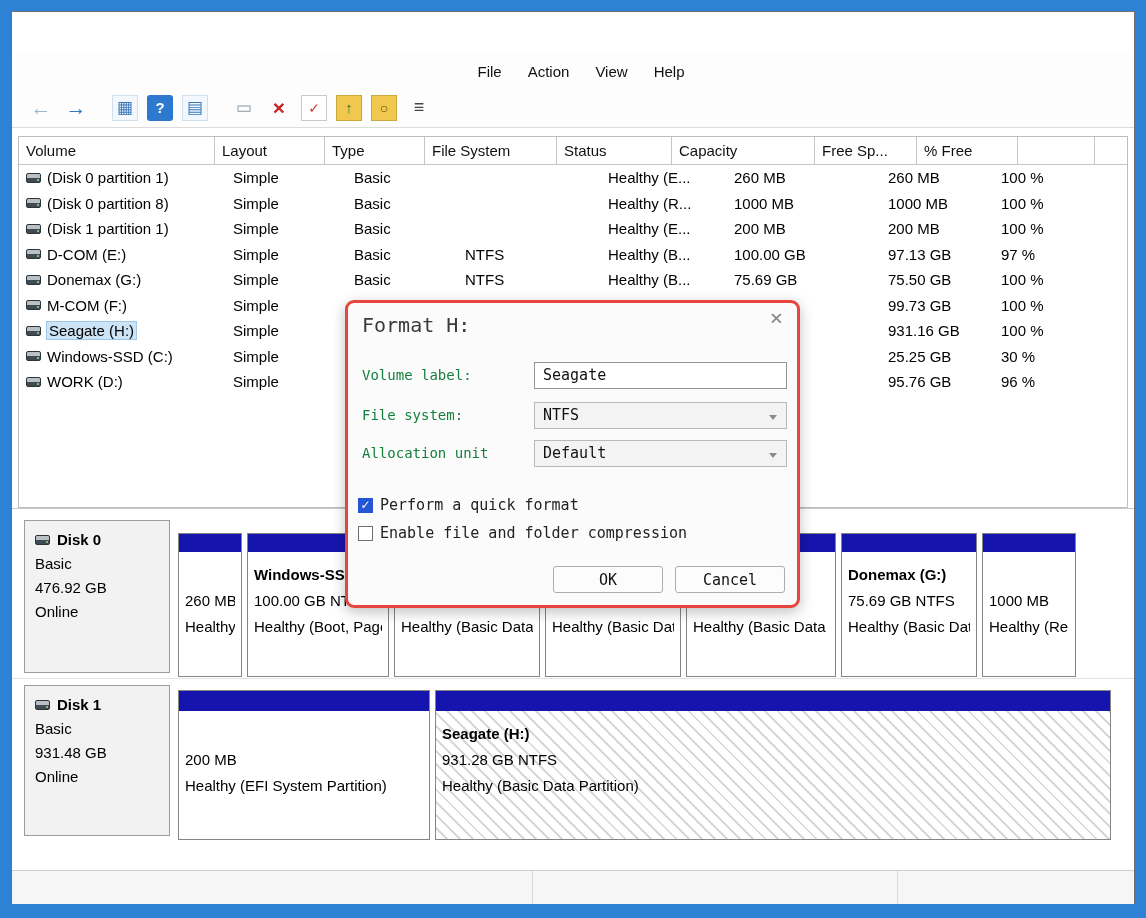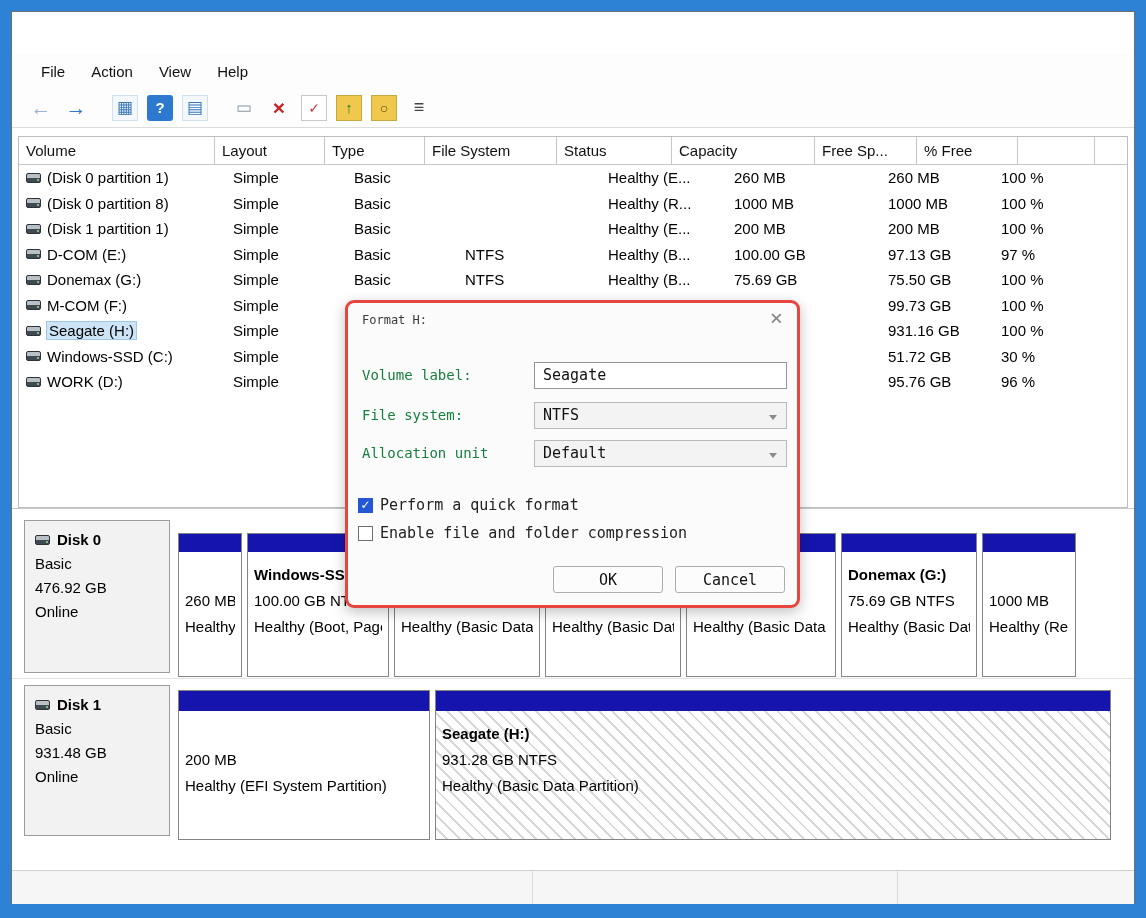--- a/index.html
+++ b/index.html
@@ -13,21 +13,21 @@
               background:linear-gradient(180deg,#c3cbd2 0 45%, #4a565f 45%); position:relative; }
   .app-icon::after { content:""; position:absolute; right:2px; bottom:2px; width:3px; height:3px; background:#9fd98f; border-radius:50%; }
   .tb-title { margin-left:10px; font-size:15px; color:#5c5c5c; }
   .tb-controls { margin-left:auto; display:flex; height:100%; }
   .tb-btn { width:46px; height:100%; display:flex; align-items:center; justify-content:center; color:#333; }
   .glyph-min { width:11px; border-bottom:1px solid #333; }
   .glyph-max { width:11px; height:10px; border:1px solid #333; border-radius:2px; }
   .glyph-close::before { content:"×"; font-size:22px; color:#333; line-height:1; }
 
   
-  .menubar { position:absolute; top:42px; left:0; right:0; height:34px; background:#fdfdfd; display:flex; align-items:center; padding-left:16px; }
+  .menubar { position:absolute; top:42px; left:0; right:0; height:34px; background:#fdfdfd; display:flex; align-items:center; padding-left:16px;justify-content:center; }
   .menu-item { font-size:15px; color:#111; padding:4px 13px; }
 
   
   .toolbar { position:absolute; top:76px; left:0; right:0; height:40px; background:#fdfdfd; border-bottom:1px solid #dcdcdc; display:flex; align-items:center; padding-left:16px; gap:9px; }
   .tbtn { min-width:26px; height:26px; display:flex; align-items:center; justify-content:center; font-size:17px; }
   .ti-0 { color:#9ab8d6; font-size:21px; }
   .ti-1 { color:#2d79cf; font-size:21px; }
   .ti-2 { color:#3a77b8; border:1px solid #cfe0ef; background:#f2f8fd; }
   .ti-3 { background:#2d79cf; color:#fff; font-weight:bold; font-size:15px; border-radius:3px; width:24px; }
   .ti-4 { color:#3a77b8; border:1px solid #cfe0ef; background:#f2f8fd; }
@@ -71,21 +71,21 @@
   .p-line { height:26px; line-height:26px; white-space:nowrap; overflow:hidden; }
 
   
   .statusbar { position:absolute; top:858px; left:0; right:0; height:34px; background:#f6f6f6; border-top:1px solid #cfcfcf; }
   .sb-div { position:absolute; top:0; bottom:0; width:1px; background:#dadada; }
 
   
   .dialog { position:absolute; left:345px; top:300px; width:455px; height:308px; background:#fbfbfb;
             border:3px solid #e8453f; border-radius:9px; box-shadow:0 4px 14px rgba(0,0,0,0.25); z-index:10;
             font-family:"DejaVu Sans Mono", monospace; }
-  .dlg-title { position:absolute; top:10px; left:14px; font-size:12px; color:#3a3a3a; }
+  .dlg-title { position:absolute; top:10px; left:14px; font-size:20px; color:#3a3a3a; }
   .dlg-close { position:absolute; top:4px; right:14px; font-size:22px; color:#8a8a8a; line-height:1; }
   .dlg-row { position:absolute; left:14px; right:10px; height:28px; display:flex; align-items:center; }
   .dlg-label { flex:0 0 172px; font-size:14px; color:#15803d; }
   .dlg-input { flex:1; height:27px; border:1px solid #949494; background:#fff; font-family:"DejaVu Sans Mono", monospace; font-size:15px; padding:0 8px; color:#111; }
   .dlg-select { flex:1; height:27px; border:1px solid #b9b9b9; background:#f3f3f3; display:flex; align-items:center; padding:0 8px; font-size:15px; color:#111; position:relative; }
   .chev { position:absolute; right:9px; top:12px; width:0; height:0; border-left:4px solid transparent; border-right:4px solid transparent; border-top:5px solid #8a8a8a; }
   .dlg-cb { position:absolute; left:10px; display:flex; align-items:center; height:20px; }
   .cb { width:15px; height:15px; border:1px solid #6f6f6f; background:#fff; margin-right:7px; flex:0 0 auto; display:flex; align-items:center; justify-content:center; }
   .cb.checked { background:#2456d6; border-color:#2456d6; }
   .cb.checked::after { content:"✓"; color:#fff; font-size:12px; font-family:"DejaVu Sans", sans-serif; }
@@ -251,21 +251,21 @@
       <div class="vt-row">
         <div class="vt-cell">
             <span class="drive-ico"></span>
             <span class="vname">Windows-SSD (C:)</span>
           </div>
         <div class="vt-cell">Simple</div>
         <div class="vt-cell">Basic</div>
         <div class="vt-cell"></div>
         <div class="vt-cell"></div>
         <div class="vt-cell"></div>
-        <div class="vt-cell">51.72 GB</div>
+        <div class="vt-cell">25.25 GB</div>
         <div class="vt-cell">30 %</div>
       </div>
 
       <div class="vt-row">
         <div class="vt-cell">
             <span class="drive-ico"></span>
             <span class="vname">WORK (D:)</span>
           </div>
         <div class="vt-cell">Simple</div>
         <div class="vt-cell">Basic</div>

